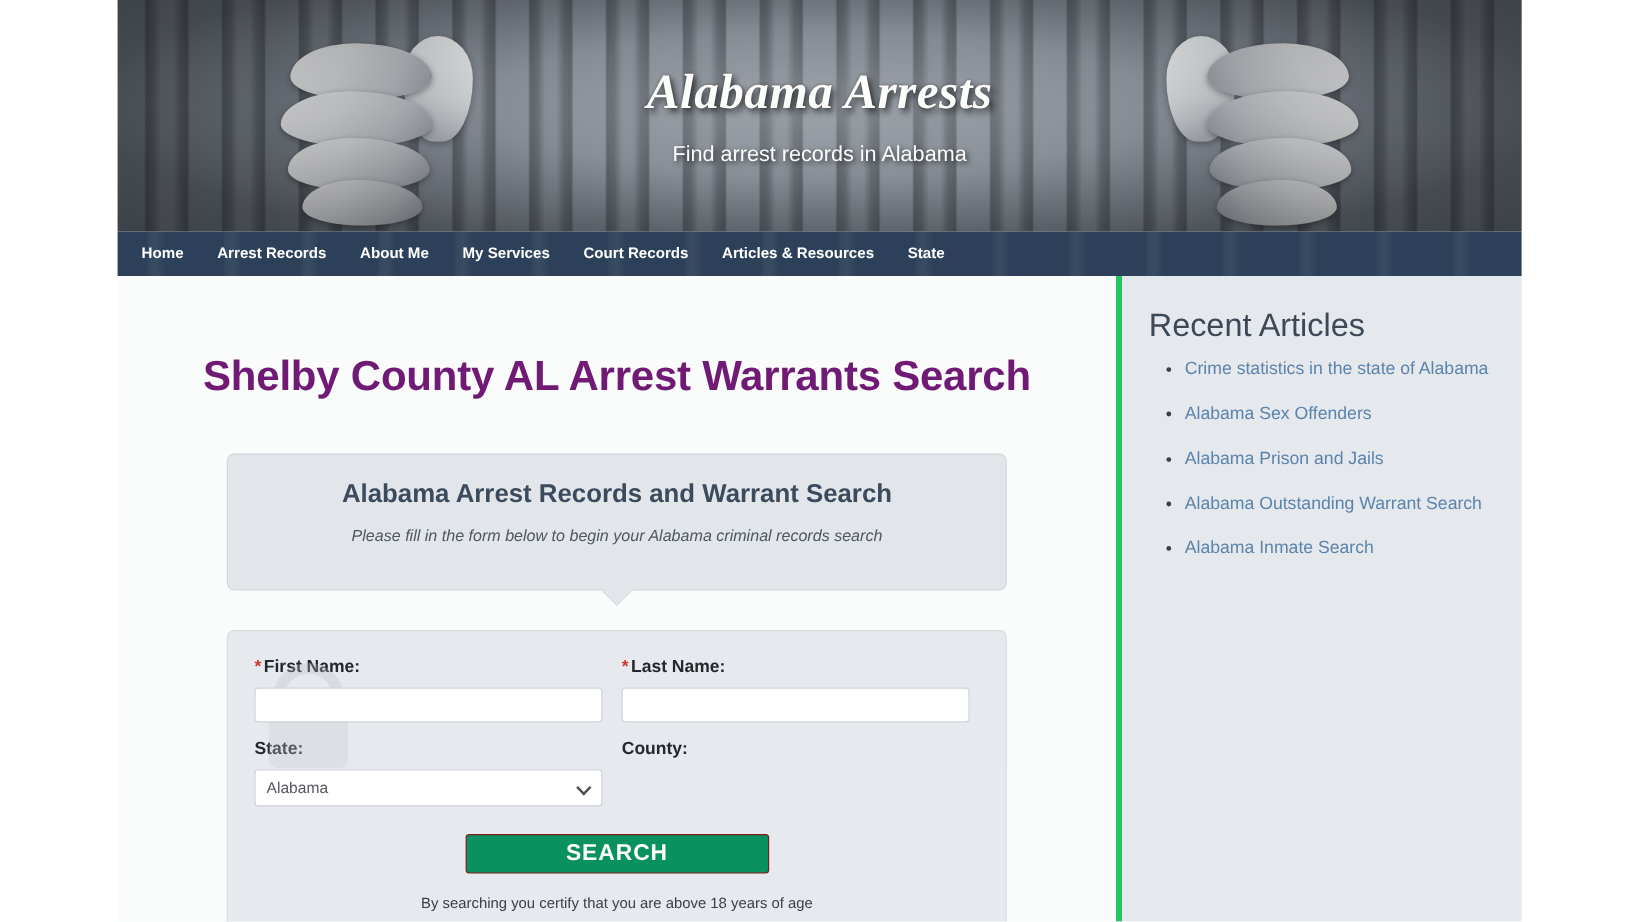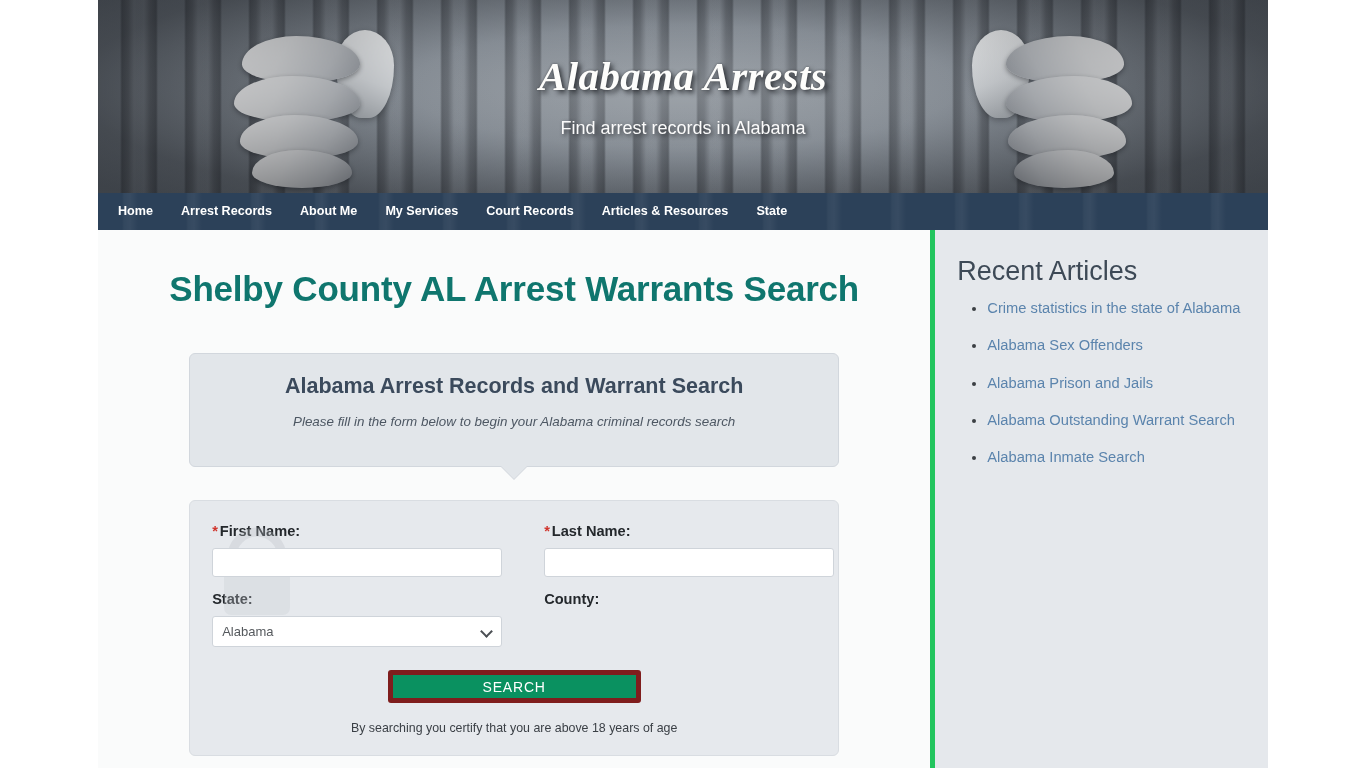--- a/index.html
+++ b/index.html
@@ -168,26 +168,26 @@
   }
   .side-col {
     width: 353px;
     background: #e5e8ec;
     border-left: 5px solid #22c55e;
     padding: 26px 26px 0 22px;
   }
 
   
   .page-title {
-    margin: 1px;
-    padding: 38px 0 0 0;
+    margin: 16px;
+    padding: 48px 0 0 0;
     text-align: center;
     font-size: 35px;
     font-weight: 700;
-    color: #0f766e;
+    color: #701a75;
     letter-spacing: -.2px;
   }
 
   
   .callout {
     position: relative;
     width: 650px;
     margin: 44px auto 0 auto;
     background: #e2e6ea;
     border: 1px solid #d2d7dd;
@@ -234,21 +234,21 @@
     position: absolute;
     left: 24px;
     top: 22px;
     width: 86px;
     height: 96px;
     opacity: .30;
     pointer-events: none;
   }
   .form-row {
     display: flex;
-    gap: 42px;
+    gap: 16px;
   }
   .field { width: 290px; }
   .field label {
     display: block;
     font-size: 14.6px;
     font-weight: 700;
     color: #24282c;
     margin: 0 0 9px 0;
   }
   .req { color: #d0342c; font-weight: 700; margin-right: 2px; }
@@ -300,25 +300,25 @@
     border-right: 2px solid #4b4f54;
     border-bottom: 2px solid #4b4f54;
     transform: rotate(45deg);
   }
 
   .btn-row { text-align: center; margin-top: 23px; }
   .search-btn {
     width: 253px;
     height: 33px;
     background: #0a9160;
-    border: 5px solid #7f1d1d;
+    border: 1px solid #7f1d1d;
     border-radius: 3px;
     color: #ffffff;
-    font-size: 14px;
-    font-weight: 400;
+    font-size: 19px;
+    font-weight: 700;
     letter-spacing: .8px;
     font-family: "Liberation Sans", sans-serif;
     cursor: pointer;
   }
   .disclaimer {
     margin: 18px 0 0 0;
     text-align: center;
     font-size: 12.4px;
     color: #3a3f45;
   }

